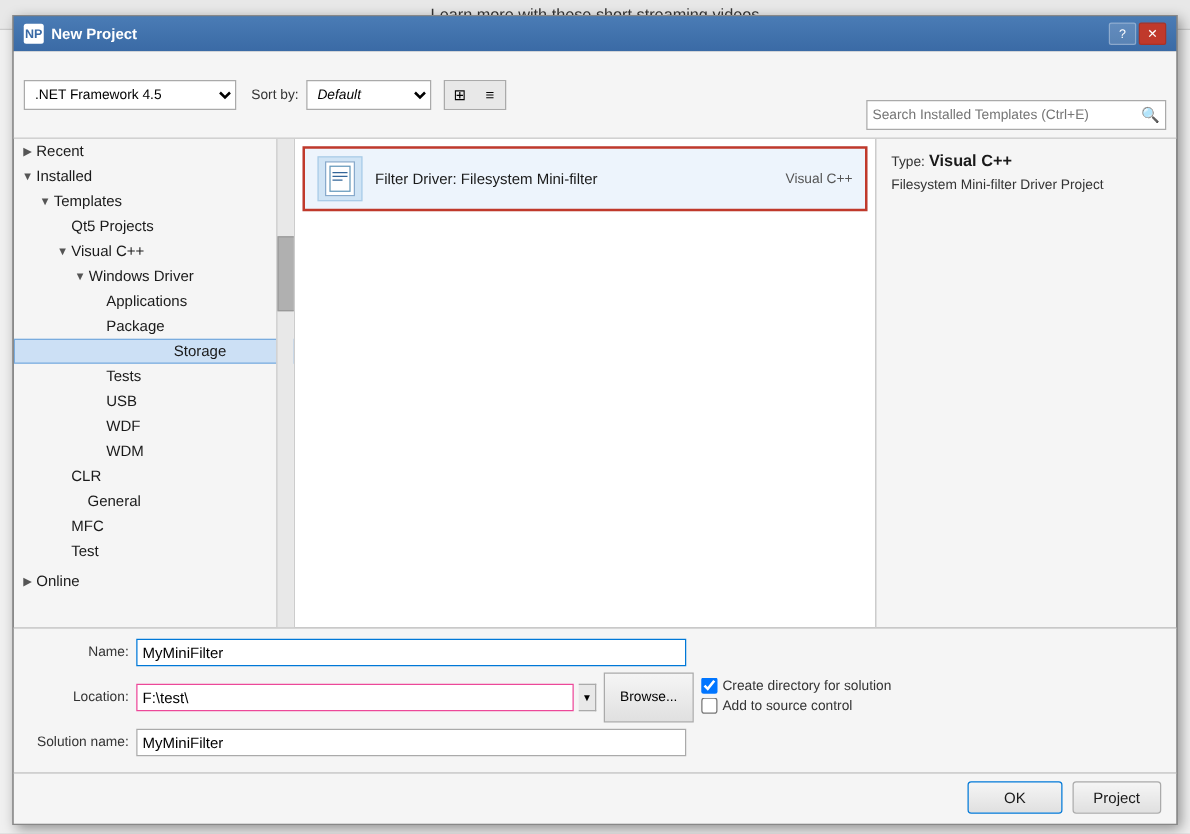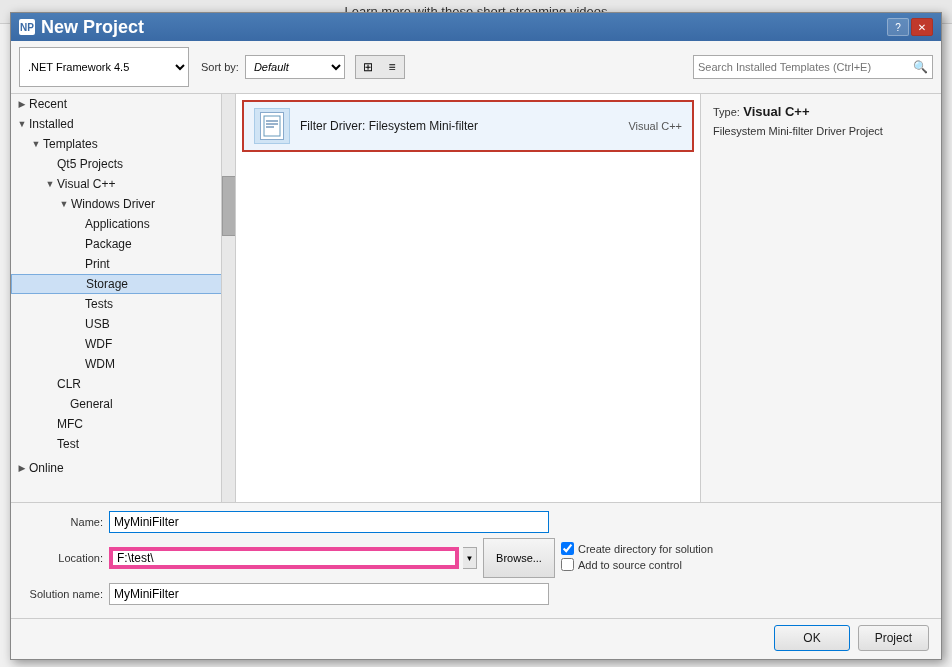--- a/index.html
+++ b/index.html
@@ -73,21 +73,21 @@
       display: flex;
       align-items: center;
       justify-content: center;
       font-size: 10px;
       color: #3a6aa5;
       font-weight: bold;
     }
 
     .title-bar-title {
       color: white;
-      font-size: 18px;
+      font-size: 12px;
       font-weight: 600;
     }
 
     .title-bar-controls {
       display: flex;
       gap: 2px;
     }
 
     .title-btn {
       width: 22px;
@@ -119,21 +119,21 @@
     .toolbar {
       display: flex;
       align-items: center;
       padding: 6px 8px;
       background: #f5f5f5;
       border-bottom: 1px solid #ccc;
       gap: 6px;
     }
 
     .framework-select {
-      height: 40px;
+      height: 24px;
       border: 1px solid #aaa;
       background: white;
       padding: 0 4px;
       font-size: 11px;
       min-width: 170px;
     }
 
     .sort-label {
       font-size: 11px;
       color: #333;
@@ -171,20 +171,21 @@
     .search-box {
       margin-left: auto;
       display: flex;
       align-items: center;
       border: 1px solid #aaa;
       background: white;
       height: 24px;
       padding: 0 4px;
       flex: 1;
       max-width: 240px;
+      margin-top: 33px;
     }
 
     .search-input {
       border: none;
       outline: none;
       font-size: 11px;
       width: 100%;
       background: transparent;
       color: #666;
     }
@@ -233,21 +234,21 @@
     }
 
     .tree-item {
       display: flex;
       align-items: center;
       padding: 2px 0;
       cursor: pointer;
       white-space: nowrap;
       height: 20px;
     }
-    .tree-item.selected { background: #cce0f5; border: 1px solid #7aacde; }
+    .tree-item.selected { background: #cce0f5; border: 1px solid #7aacde; justify-content: center; }
 
     .tree-indent { display: inline-block; }
     .tree-arrow {
       display: inline-block;
       width: 14px;
       text-align: center;
       font-size: 9px;
       color: #555;
     }
 
@@ -368,21 +369,21 @@
       outline: none;
     }
 
     .form-input.normal {
       border-color: #aaa;
     }
 
     .location-input {
       flex: 1;
       height: 22px;
-      border: 4px solid #ec4899;
+      border: 1px solid #ec4899;
       padding: 0 4px;
       font-size: 12px;
       outline: none;
     }
 
     .location-row {
       display: flex;
       align-items: center;
       flex: 1;
       gap: 4px;
@@ -535,25 +536,20 @@
           </div>
           <div class="tree-item" style="padding-left: 4px;">
             <span class="tree-indent" style="width:56px"></span>
             <span class="tree-arrow"></span>
             <span class="tree-label">Applications</span>
           </div>
           <div class="tree-item" style="padding-left: 4px;">
             <span class="tree-indent" style="width:56px"></span>
             <span class="tree-arrow"></span>
             <span class="tree-label">Package</span>
-          </div>
-          <div class="tree-item" style="padding-left: 4px;">
-            <span class="tree-indent" style="width:56px"></span>
-            <span class="tree-arrow"></span>
-            <span class="tree-label">Print</span>
           </div>
           <div class="tree-item selected" style="padding-left: 4px;">
             <span class="tree-indent" style="width:56px"></span>
             <span class="tree-arrow"></span>
             <span class="tree-label">Storage</span>
           </div>
           <div class="tree-item" style="padding-left: 4px;">
             <span class="tree-indent" style="width:56px"></span>
             <span class="tree-arrow"></span>
             <span class="tree-label">Tests</span>

